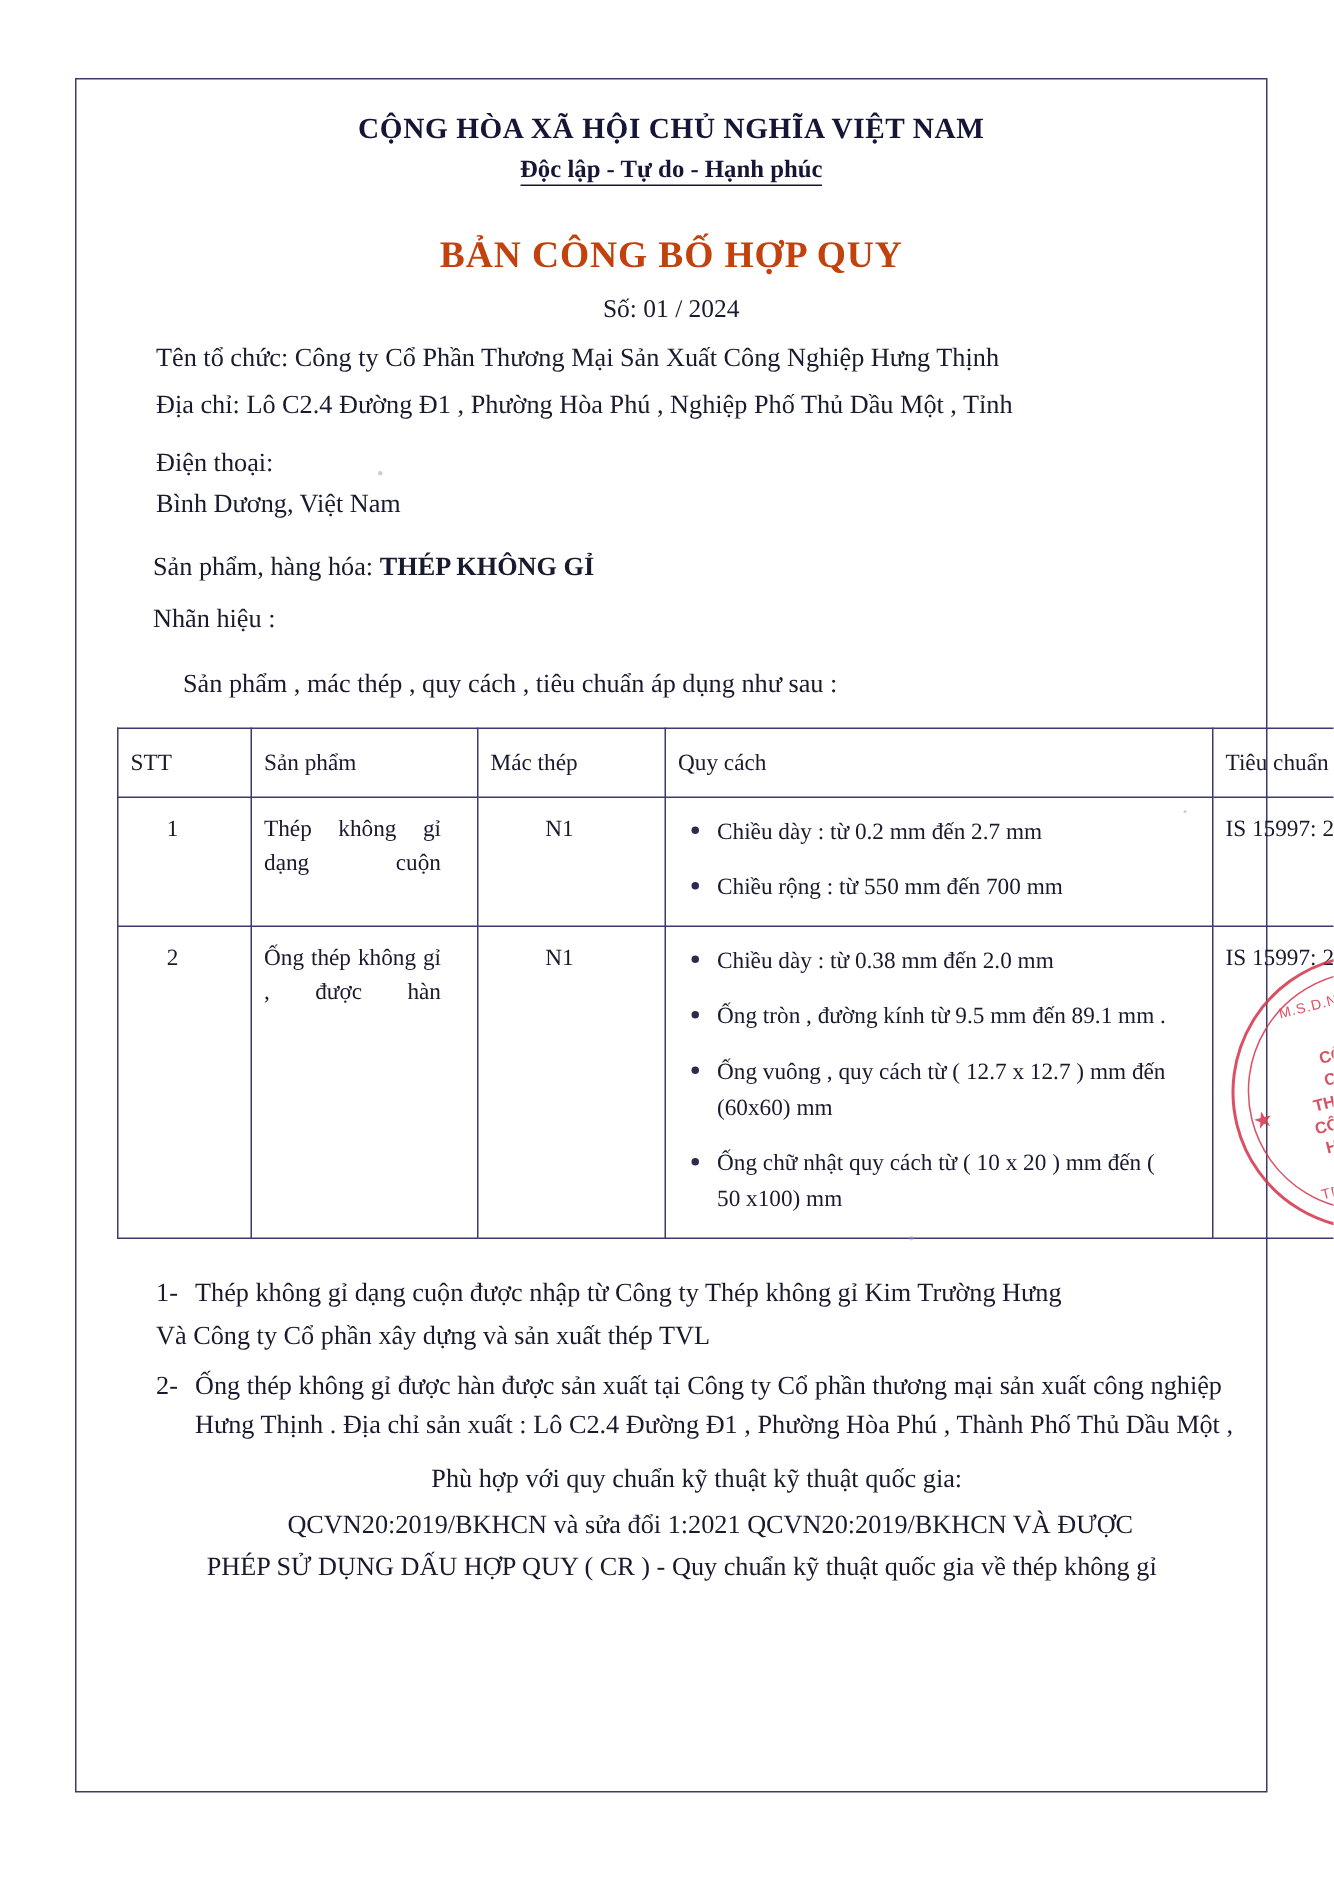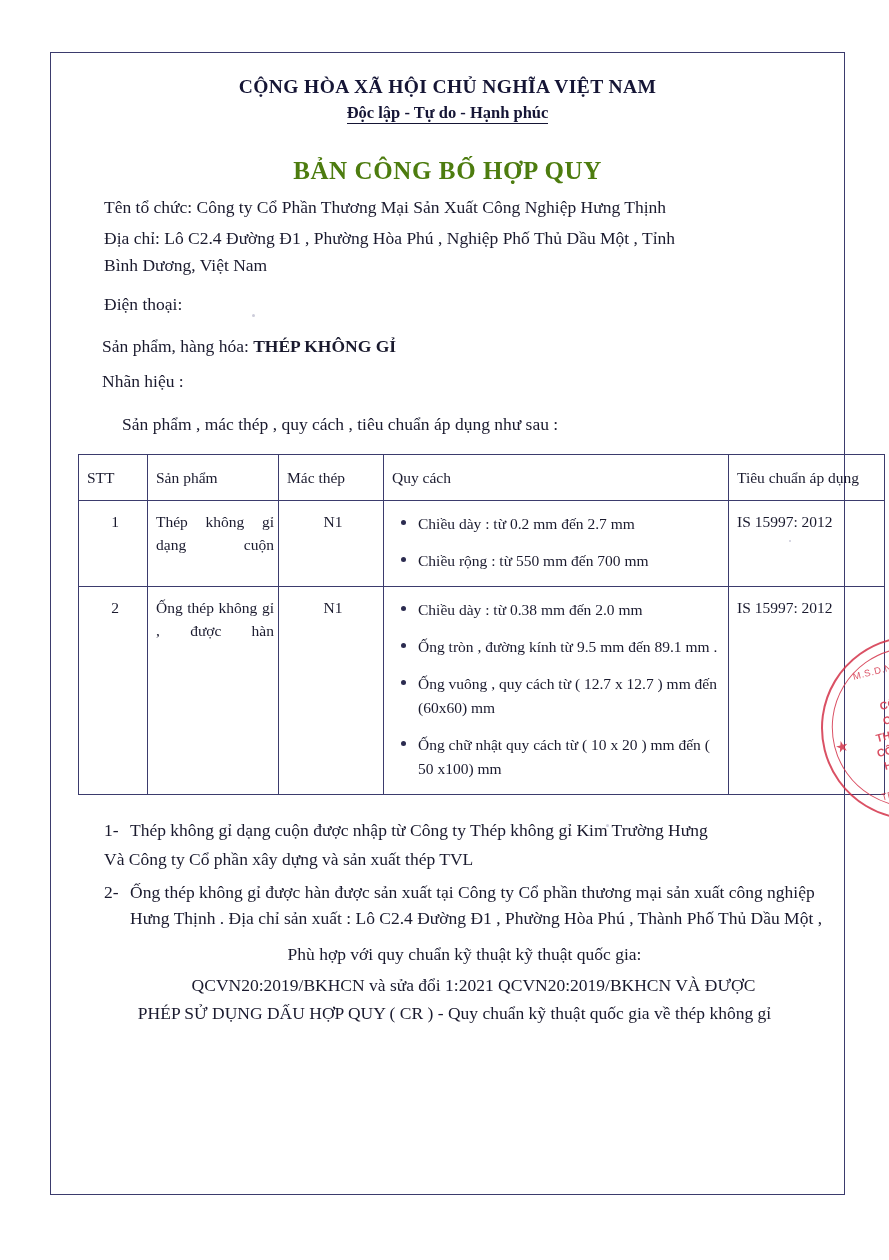--- a/index.html
+++ b/index.html
@@ -54,21 +54,21 @@
   }
   .motto span {
     border-bottom: 1.4px solid #151535;
     padding-bottom: 1px;
   }
   .doc-title {
     font-size: 25px;
     font-weight: bold;
     letter-spacing: 0.6px;
     margin-top: 34px;
-    color: #4d7c0f;
+    color: #c2410c;
   }
   .doc-number {
     font-size: 17px;
     margin-top: 11px;
   }
   .para {
     font-size: 17.5px;
     line-height: 1.55;
     margin-top: 9px;
   }
@@ -80,21 +80,21 @@
   table.spec {
     border-collapse: collapse;
     width: 741px;
     margin-top: 16px;
     margin-left: 8px;
     table-layout: fixed;
   }
   table.spec th, table.spec td {
     border: 1.2px solid #3b3b6d;
     vertical-align: top;
-    padding: 9px 4px 11px 8px;
+    padding: 9px 24px 11px 8px;
     font-size: 15.5px;
     line-height: 1.5;
   }
   table.spec th {
     font-weight: normal;
     text-align: left;
     padding-top: 11px;
     padding-bottom: 11px;
   }
   .col-stt { width: 56px; text-align: center; }
@@ -208,25 +208,26 @@
 
 <div class="page">
   <div class="scan-border"></div>
 
   <div class="content">
 
     <div class="center nation">CỘNG HÒA XÃ HỘI CHỦ NGHĨA VIỆT NAM</div>
     <div class="center motto"><span>Độc lập - Tự do - Hạnh phúc</span></div>
 
     <div class="center doc-title">BẢN CÔNG BỐ HỢP QUY</div>
+    <div class="center doc-number">Số: 01 / 2024</div>
 
     <div class="para p-indent-1">Tên tổ chức: Công ty Cổ Phần Thương Mại Sản Xuất Công Nghiệp Hưng Thịnh</div>
     <div class="para p-indent-1" style="margin-top:4px">Địa chỉ: Lô C2.4 Đường Đ1 , Phường Hòa Phú , Nghiệp Phố Thủ Dầu Một , Tỉnh</div>
+    <div class="para p-indent-1" style="margin-top:12px">Điện thoại:</div>
     <div class="para" style="margin-top:0;margin-left:34px">Bình Dương, Việt Nam</div>
-    <div class="para p-indent-1" style="margin-top:12px">Điện thoại:</div>
 
     <div class="para p-indent-2" style="margin-top:14px"><span>Sản phẩm, hàng hóa:</span> <span class="bold">THÉP KHÔNG GỈ</span></div>
     <div class="para p-indent-2" style="margin-top:8px">Nhãn hiệu :</div>
     <div class="para p-indent-3" style="margin-top:16px">Sản phẩm , mác thép , quy cách , tiêu chuẩn áp dụng như sau :</div>
 
     <table class="spec">
       <thead>
         <tr>
           <th class="col-stt cell-center">STT</th>
           <th class="col-prod">Sản phẩm</th>

